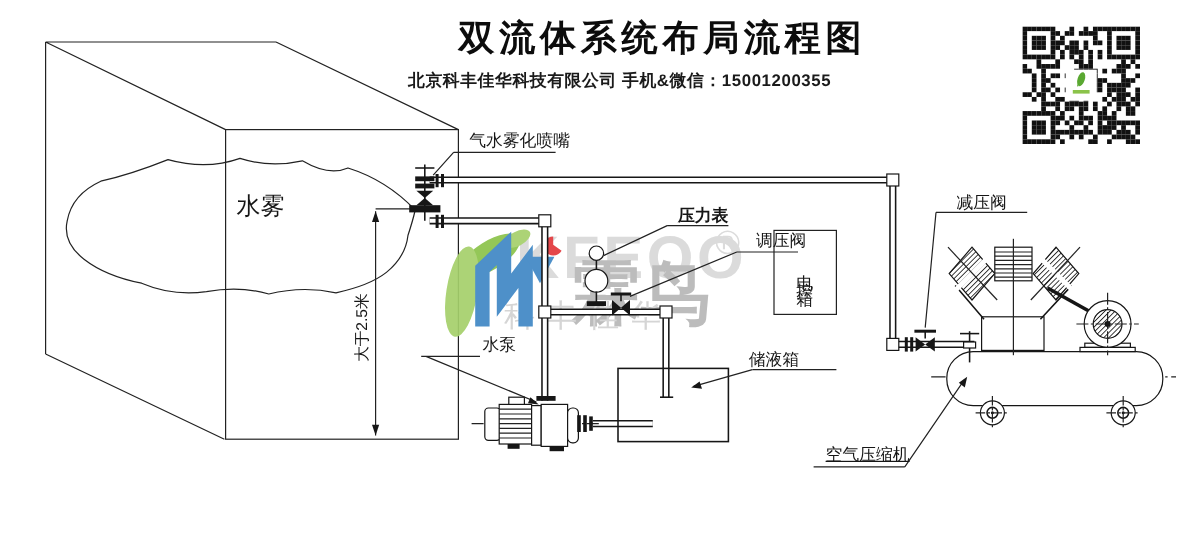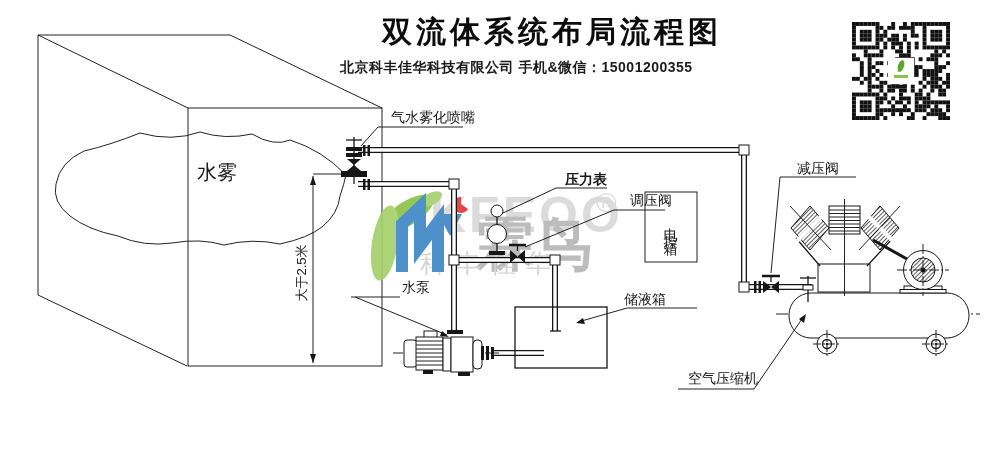--- a/index.html
+++ b/index.html
@@ -209,21 +209,21 @@
   <div class="lbl mist" style="left:197px;top:161px;">水雾</div>
   <div class="lbl" style="left:391px;top:110px;">气水雾化喷嘴</div>
   <div class="lbl" style="left:565px;top:172px;font-weight:bold;">压力表</div>
   <div class="lbl" style="left:630px;top:193px;">调压阀</div>
   <div class="vbox">
     <div class="vtext">电控箱</div>
   </div>
   <div class="lbl" style="left:624px;top:292px;">储液箱</div>
   <div class="lbl" style="left:797px;top:161px;">减压阀</div>
   <div class="lbl" style="left:361px;top:280px;margin-left:41px;">水泵</div>
-  <div class="lbl" style="left:688px;top:371px;">空气压缩机</div>
+  <div class="lbl" style="left:688px;top:371px;text-decoration:underline;">空气压缩机</div>
   <div class="dim-rot">大于2.5米</div>
 
   <div class="abs" style="left:852px;top:22px;width:98px;height:98px;">
     <svg width="98" height="98" viewBox="0 0 98 98">
       <g id="qr-modules">
           <rect x="0.00" y="0.00" width="3.92" height="3.92" fill="#111"></rect>
           <rect x="3.92" y="0.00" width="3.92" height="3.92" fill="#111"></rect>
           <rect x="7.84" y="0.00" width="3.92" height="3.92" fill="#111"></rect>
           <rect x="11.76" y="0.00" width="3.92" height="3.92" fill="#111"></rect>
           <rect x="15.68" y="0.00" width="3.92" height="3.92" fill="#111"></rect>

